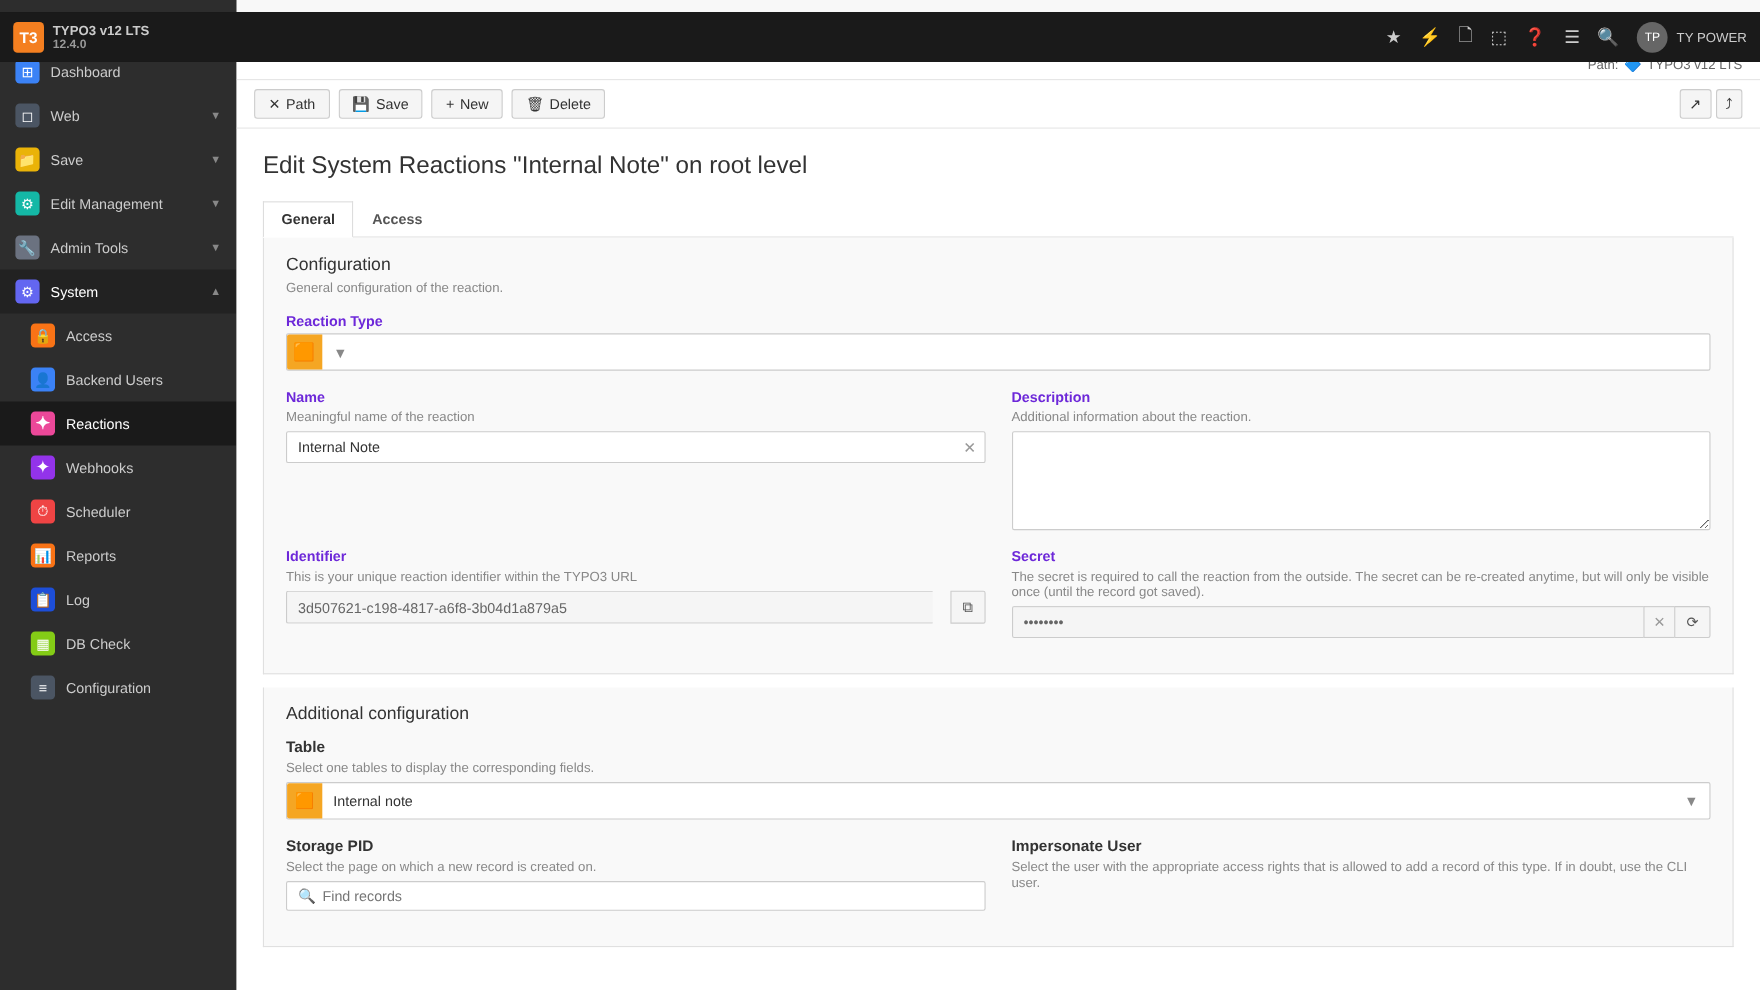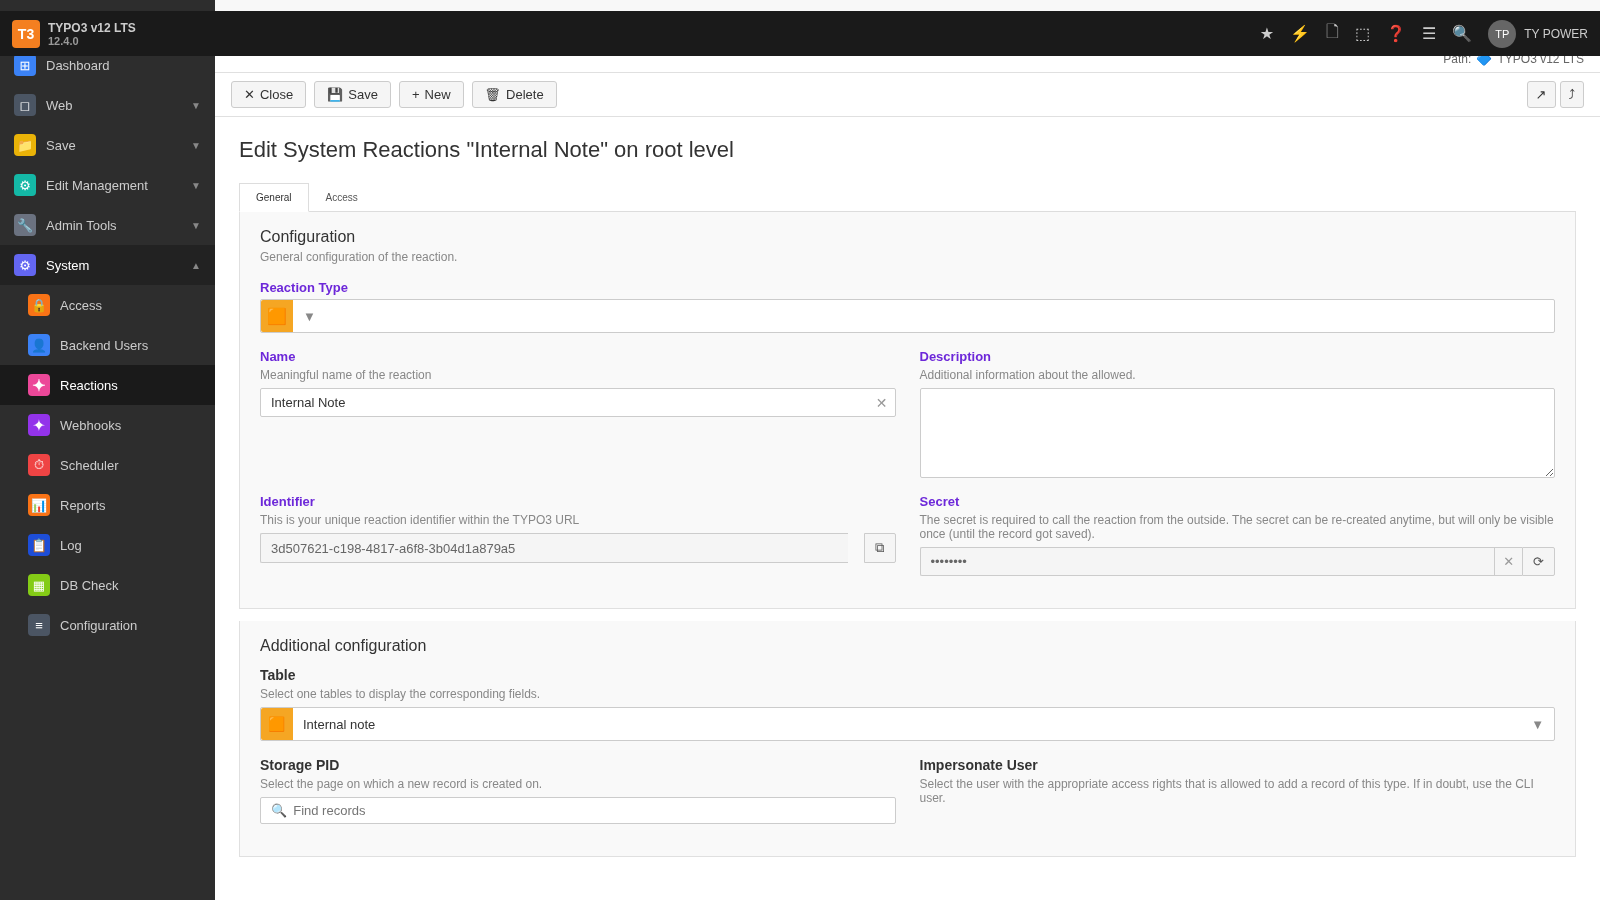--- a/index.html
+++ b/index.html
@@ -43,21 +43,21 @@
     .toolbar-btn { display: flex; align-items: center; gap: 5px; padding: 5px 12px; border: 1px solid #ccc; background: #f5f5f5; cursor: pointer; border-radius: 3px; font-size: 13px; color: #333; }
     .toolbar-right { margin-left: auto; display: flex; gap: 4px; }
     .path-bar { background: #fff; padding: 6px 16px; border-bottom: 1px solid #e0e0e0; font-size: 12px; color: #666; display: flex; align-items: center; gap: 5px; justify-content: flex-end; }
     .path-icon { color: #f47f20; font-size: 13px; }
 
     .content { padding: 20px 24px; background: #fff; margin: 0; flex: 1; }
     .page-title { font-size: 22px; font-weight: 300; color: #333; margin-bottom: 20px; }
 
     
     .tabs { display: flex; border-bottom: 1px solid #ddd; margin-bottom: 0; }
-    .tab { padding: 8px 16px; cursor: pointer; font-size: 10px; color: #555; border: 1px solid transparent; border-bottom: none; margin-bottom: -1px; }
+    .tab { padding: 8px 16px; cursor: pointer; font-size: 13px; color: #555; border: 1px solid transparent; border-bottom: none; margin-bottom: -1px; font-weight: bold; }
     .tab.active { background: #fff; border-color: #ddd; color: #333; border-bottom: 1px solid #fff; }
 
     
     .form-section { background: #f9f9f9; border: 1px solid #e0e0e0; padding: 16px 20px; margin-top: 0; border-top: none; }
     .section-title { font-size: 16px; font-weight: 400; color: #333; margin-bottom: 4px; }
     .section-desc { font-size: 12px; color: #888; margin-bottom: 16px; }
 
     .field-label { font-size: 13px; font-weight: 600; color: #6d28d9; margin-bottom: 4px; }
     .field-desc { font-size: 12px; color: #888; margin-bottom: 6px; }
     .field-input { width: 100%; border: 1px solid #ccc; padding: 6px 10px; font-size: 13px; border-radius: 2px; background: #fff; color: #333; }
@@ -191,21 +191,21 @@
 
   <div class="path-bar">
     <span>Path:</span>
     <span class="path-icon">🔷</span>
     <span>TYPO3 v12 LTS</span>
   </div>
 
   <div class="toolbar">
     <button class="toolbar-btn">
       <span>✕</span>
-      <span>Close</span>
+      <span>Path</span>
     </button>
     <button class="toolbar-btn">
       <span>💾</span>
       <span>Save</span>
     </button>
     <button class="toolbar-btn">
       <span>+</span>
       <span>New</span>
     </button>
     <button class="toolbar-btn">
@@ -242,21 +242,21 @@
         <div class="field-group">
           <div class="field-label">Name</div>
           <div class="field-desc">Meaningful name of the reaction</div>
           <div class="input-with-clear">
             <input class="field-input" type="text" value="Internal Note" style="">
             <span class="clear-btn">✕</span>
           </div>
         </div>
         <div class="field-group">
           <div class="field-label">Description</div>
-          <div class="field-desc">Additional information about the allowed.</div>
+          <div class="field-desc">Additional information about the reaction.</div>
           <textarea class="field-textarea" style=""></textarea>
         </div>
       </div>
 
       <div class="two-col">
         <div class="field-group">
           <div class="field-label">Identifier</div>
           <div class="field-desc">This is your unique reaction identifier within the TYPO3 URL</div>
           <div class="input-with-copy">
             <input class="field-input" type="text" readonly="" value="3d507621-c198-4817-a6f8-3b04d1a879a5" style="">

